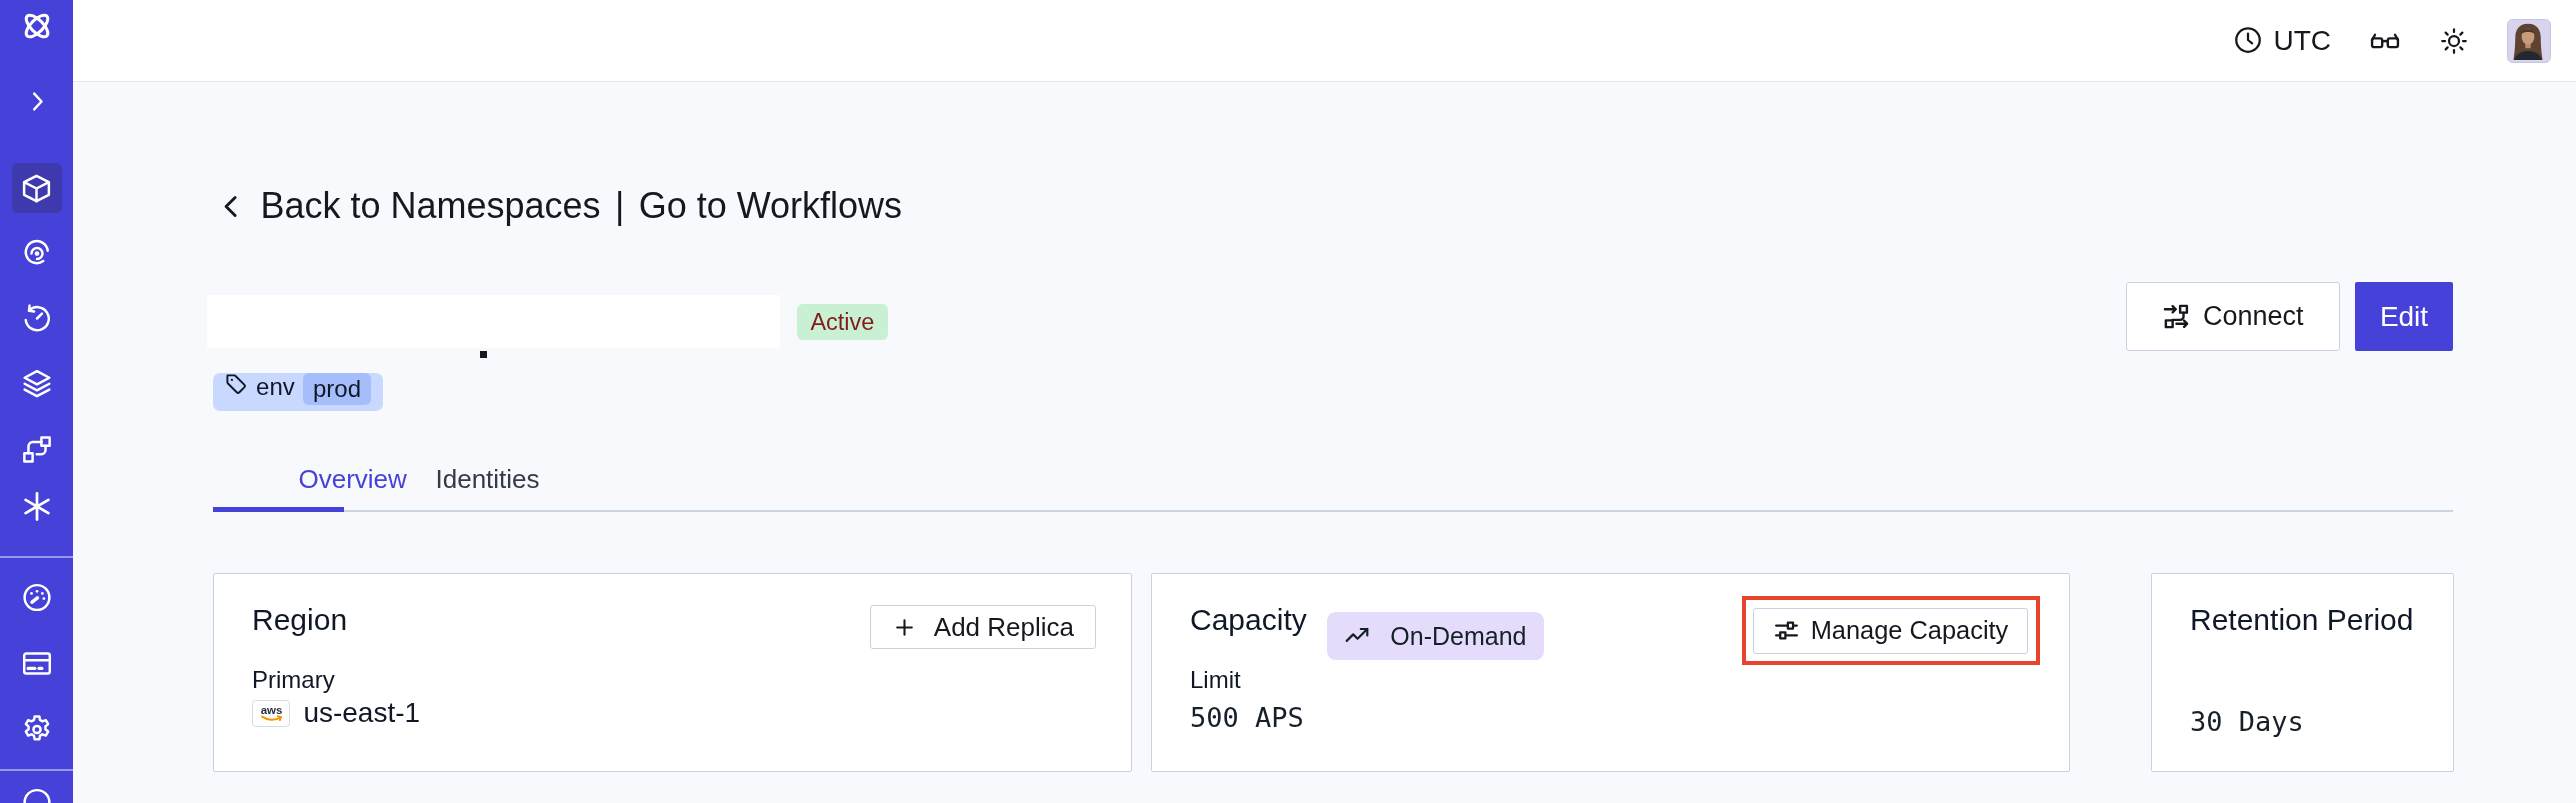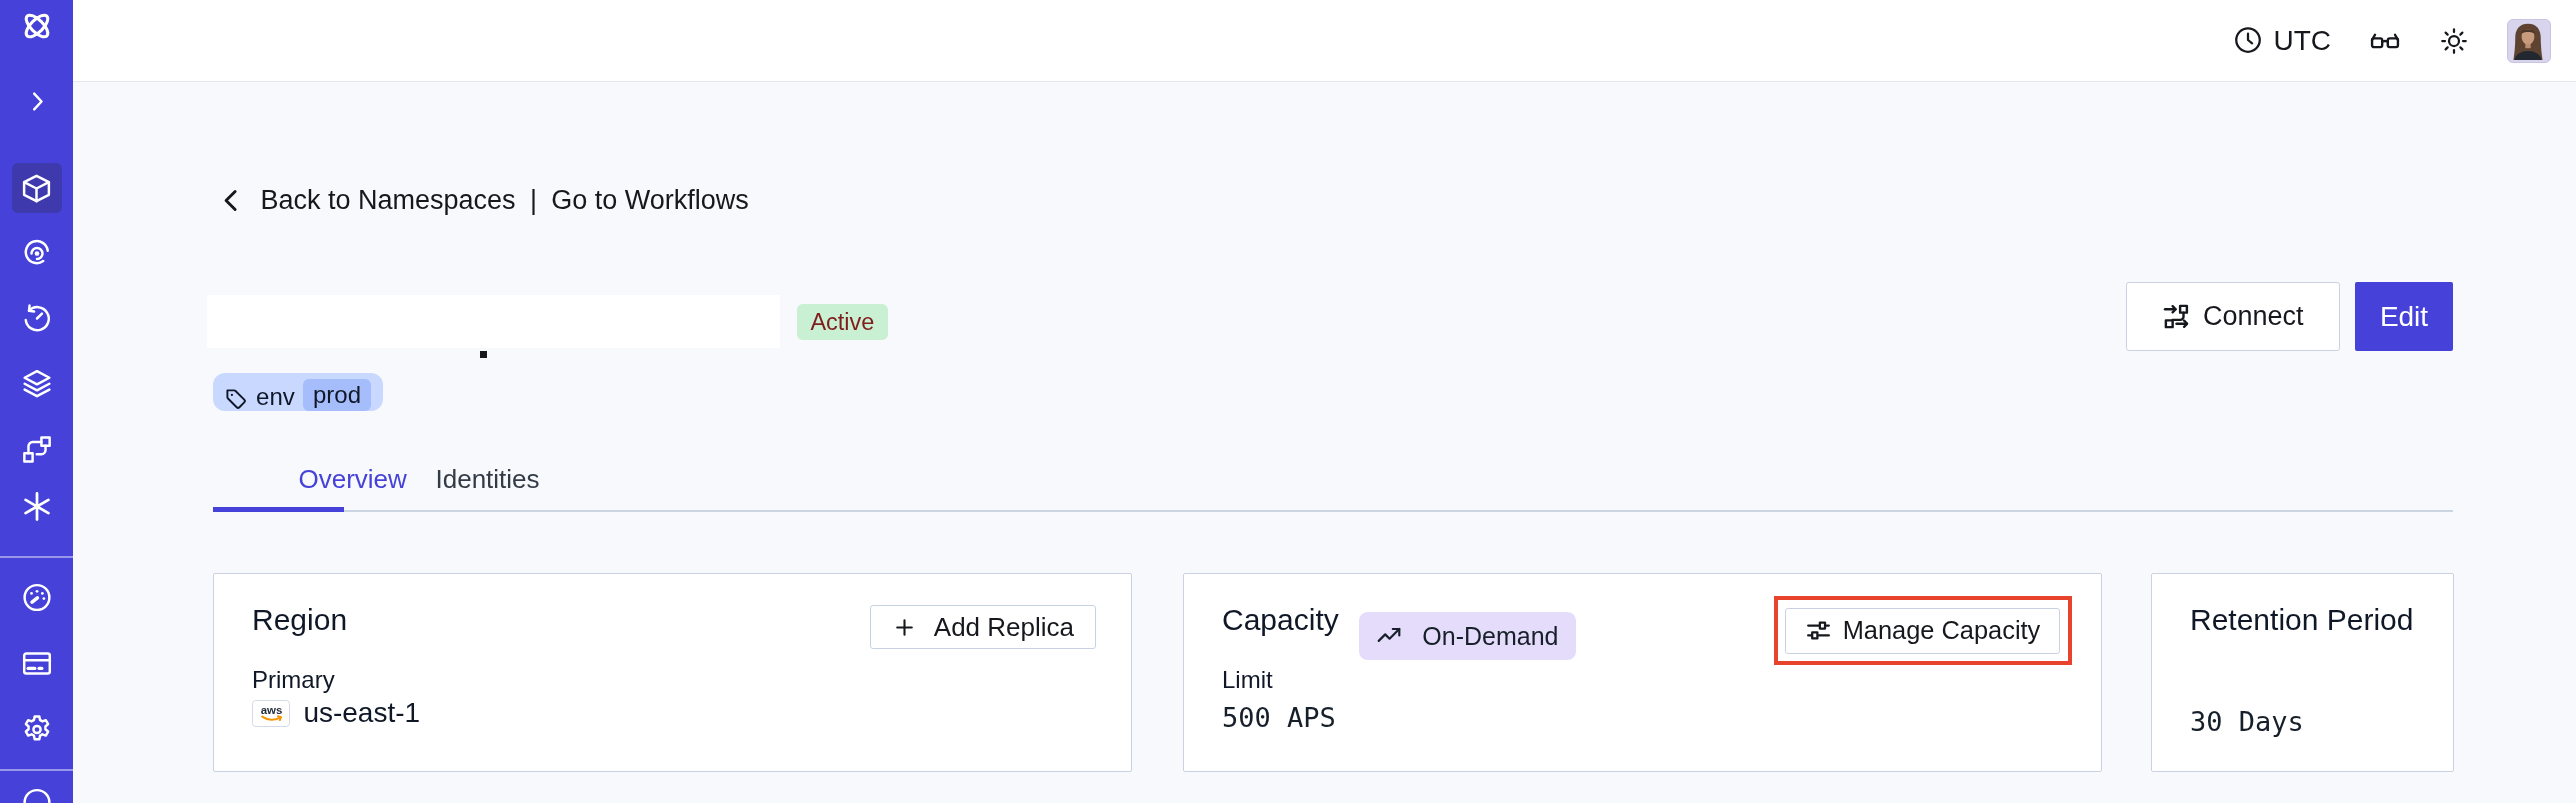--- a/index.html
+++ b/index.html
@@ -28,43 +28,43 @@
 
   
   .topbar{position:absolute;left:73px;top:0;right:0;height:82px;background:#fff;border-bottom:1.9px solid #E3E8EF;z-index:4}
   .topbar-right{position:absolute;right:25px;top:0;height:81px;display:flex;align-items:center;gap:38px;color:#16181D}
   .tz{display:flex;gap:10.5px;font-size:28px;}
   .avatar{width:44px;height:44px;border-radius:5.8px;border:1.9px solid #C9C4E4;overflow:hidden;background:#D8D4EE}
 
   
   .content{position:absolute;left:73px;top:82px;right:0;bottom:0;background:var(--page-bg)}
 
-  .breadcrumb{position:absolute;left:144px;top:103px;display:flex;align-items:center;gap:14.4px;font-size:27px;font-weight:500;color:#16181D}
+  .breadcrumb{position:absolute;left:144px;top:103px;display:flex;align-items:center;gap:14.4px;font-size:36px;font-weight:500;color:#16181D}
   .breadcrumb .sep{font-weight:400}
 
   .title-redaction{position:absolute;left:134px;top:213px;width:573px;height:53px;background:#fff}
   .title-artifact{position:absolute;left:407px;top:269px;width:6.7px;height:6.7px;background:#16181D}
   .status-badge{position:absolute;left:724px;top:222px;height:36px;display:inline-flex;align-items:center;padding:0 13.4px;background:var(--status-active-bg);border-radius:5.8px;font-size:23.5px;color:#7f1d1d}
 
-  .tag-pill{position:absolute;left:140px;top:291px;height:38px;display:inline-flex;align-items:flex-end;gap:8.6px;padding:0 12.5px 0 11.5px;background:var(--tag-bg);border-radius:12px;font-size:24px;color:var(--text)}
+  .tag-pill{position:absolute;left:140px;top:291px;height:38px;display:inline-flex;align-items:flex-start;gap:8.6px;padding:0 12.5px 0 11.5px;background:var(--tag-bg);border-radius:7px;font-size:24px;color:var(--text)}
   .tag-chip{background:var(--tag-chip-bg);border-radius:5.8px;padding:1.9px 9.6px;font-size:24px}
 
   .btn{display:inline-flex;align-items:center;justify-content:center;gap:11.5px;background:#fff;border:1.9px solid var(--card-border);border-radius:2.9px;font-size:27px;font-weight:500;color:#16181D;cursor:pointer;font-family:inherit}
   .btn-connect{position:absolute;left:2053px;top:200px;width:214px;height:69px}
   .btn-edit{position:absolute;left:2282px;top:200px;width:98px;height:69px;background:var(--accent);border:none;color:#fff;border-radius:1.9px;font-size:28px;font-weight:400;display:inline-flex;align-items:center;justify-content:center;cursor:pointer;font-family:inherit}
 
   .tab{position:absolute;top:382px;font-size:26px;font-weight:400;padding:0 12.5px;cursor:pointer;background:none;border:none;font-family:inherit}
   .tab-overview{left:213px;color:var(--accent)}
   .tab-identities{left:350px;color:#333B46}
   .tab-underline{position:absolute;left:140px;top:425px;width:131px;height:4.8px;background:var(--accent)}
   .tab-baseline{position:absolute;left:140px;top:428px;width:2240px;height:1.9px;background:#CBD5E1}
 
   .card{position:absolute;top:491px;height:199px;background:#fff;border:1.4px solid var(--card-border);border-radius:2px}
   .card-region{left:140px;width:919px}
-  .card-capacity{left:1110px;width:919px}
+  .card-capacity{left:1078px;width:919px}
   .card-retention{left:2078px;width:303px}
   .card-title{position:absolute;left:38px;top:29px;font-size:30px;font-weight:500;color:var(--text)}
   .card-label{position:absolute;left:38px;top:92px;font-size:24px;color:var(--text)}
   .card-btn{position:absolute;height:44px;padding:4px 21px;gap:17px;font-size:26px;border-width:1.4px}
   .btn-add-replica{right:35px;top:31px}
   .annotation-box{position:absolute;right:29px;top:22px;border:4.8px solid var(--annotation-red);padding:7.7px;background:transparent}
   .btn-manage{position:relative;height:46px;padding:0 19px;gap:10.5px;font-size:25.4px;border-width:1.4px}
 
   .ondemand-badge{position:absolute;left:175px;top:38px;height:48px;display:inline-flex;align-items:center;gap:20px;padding:0 17.3px;background:var(--badge-lavender-bg);border-radius:8.6px;font-size:25px;color:#17202A}
 

